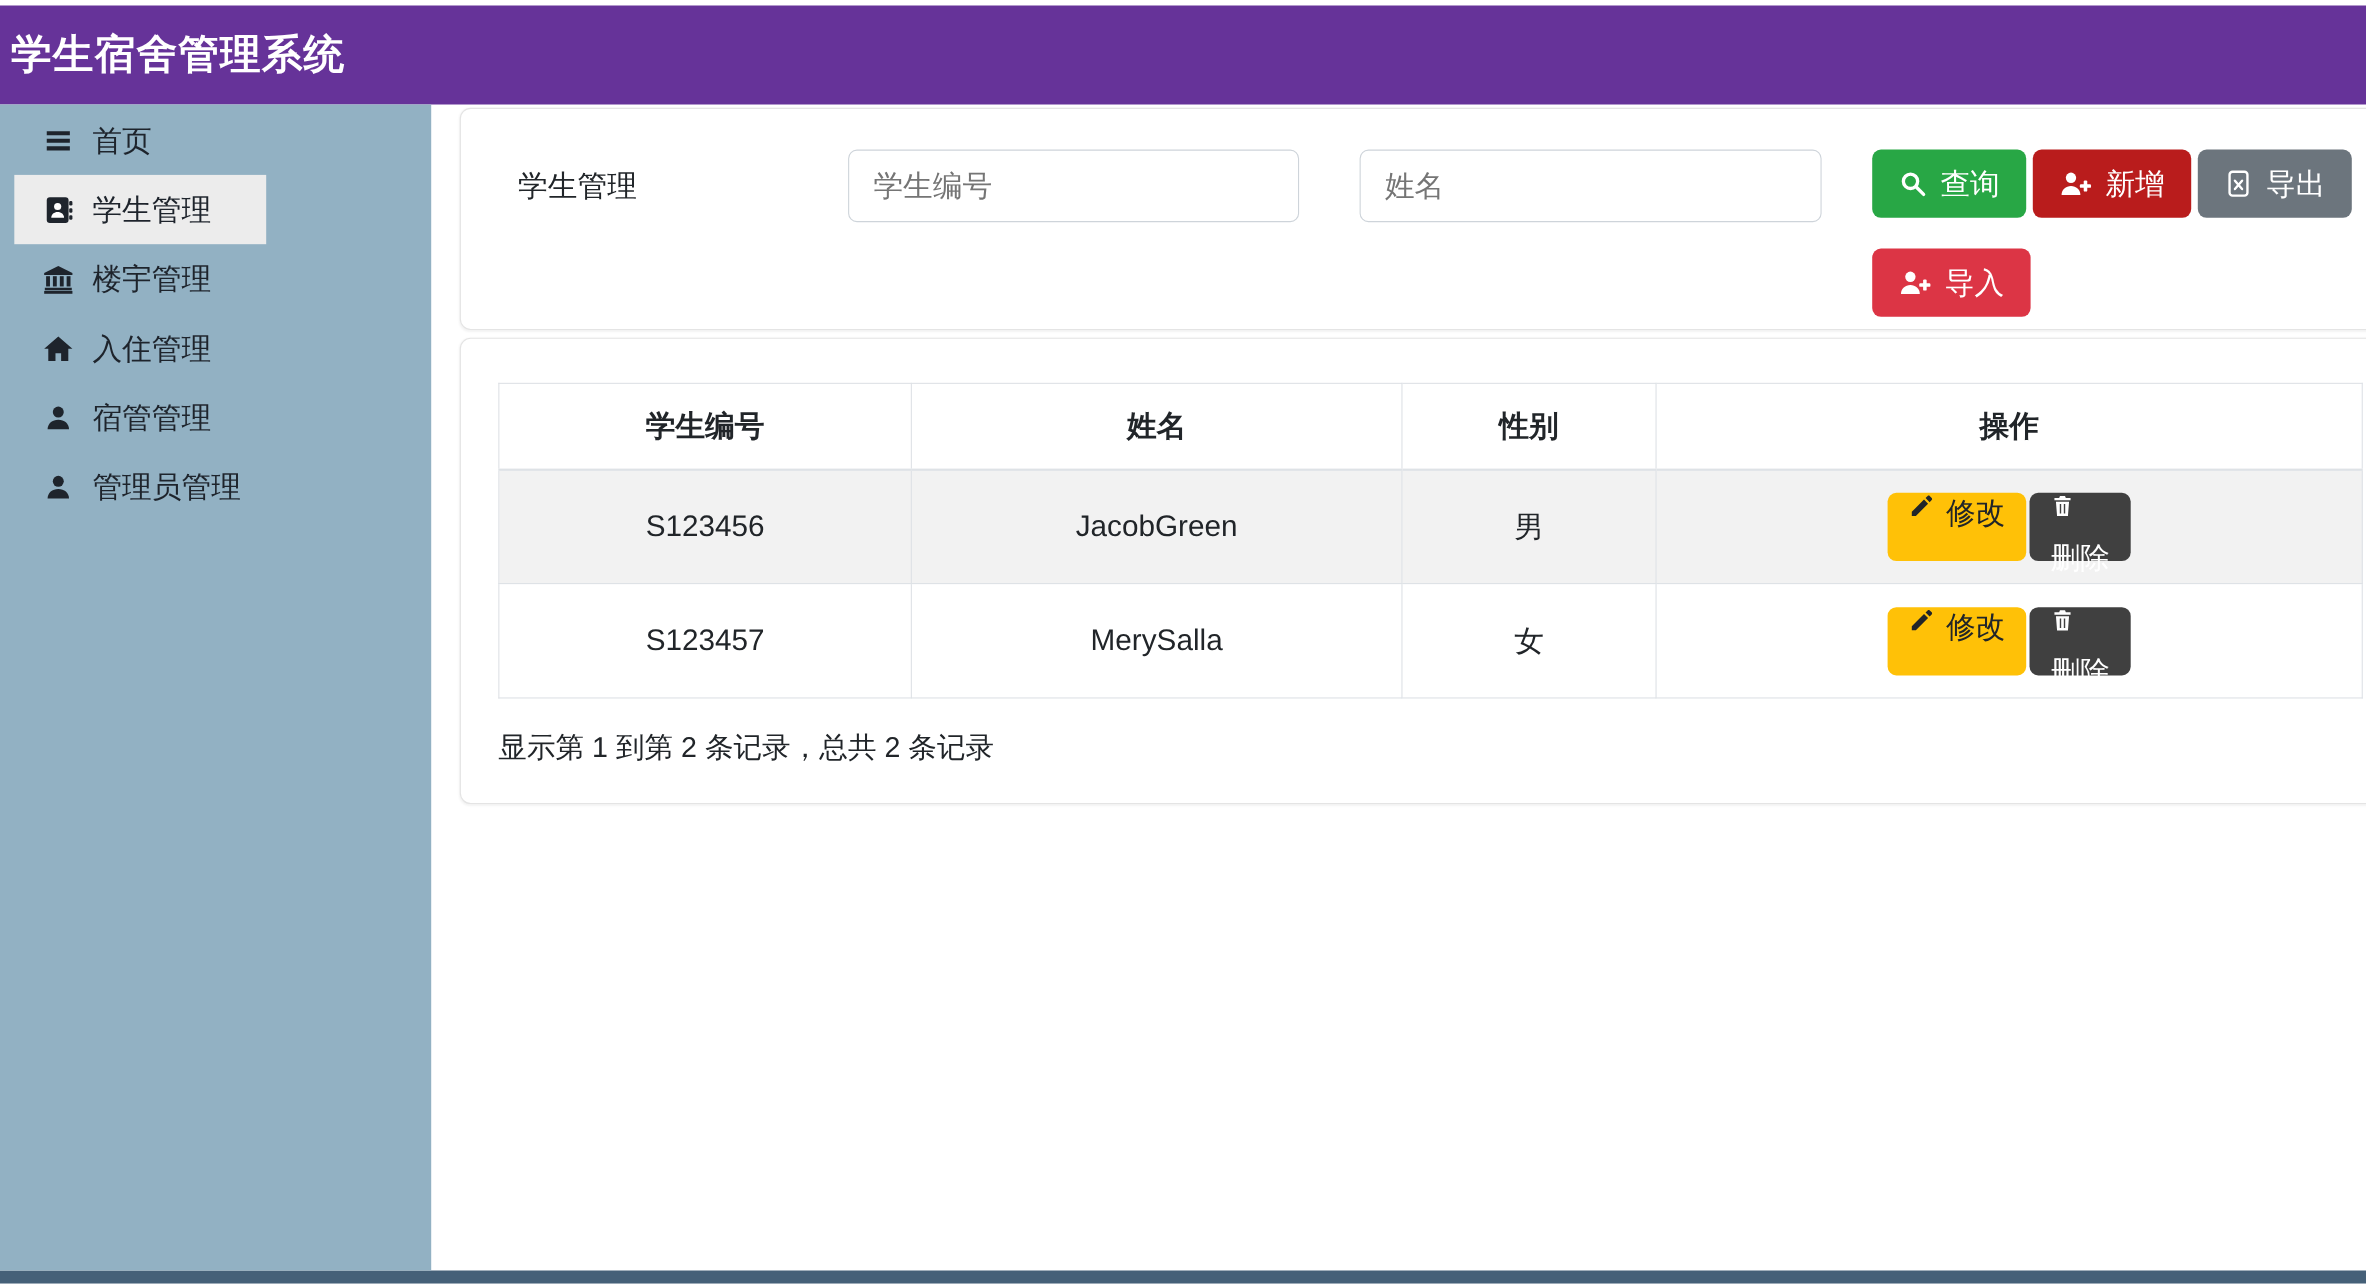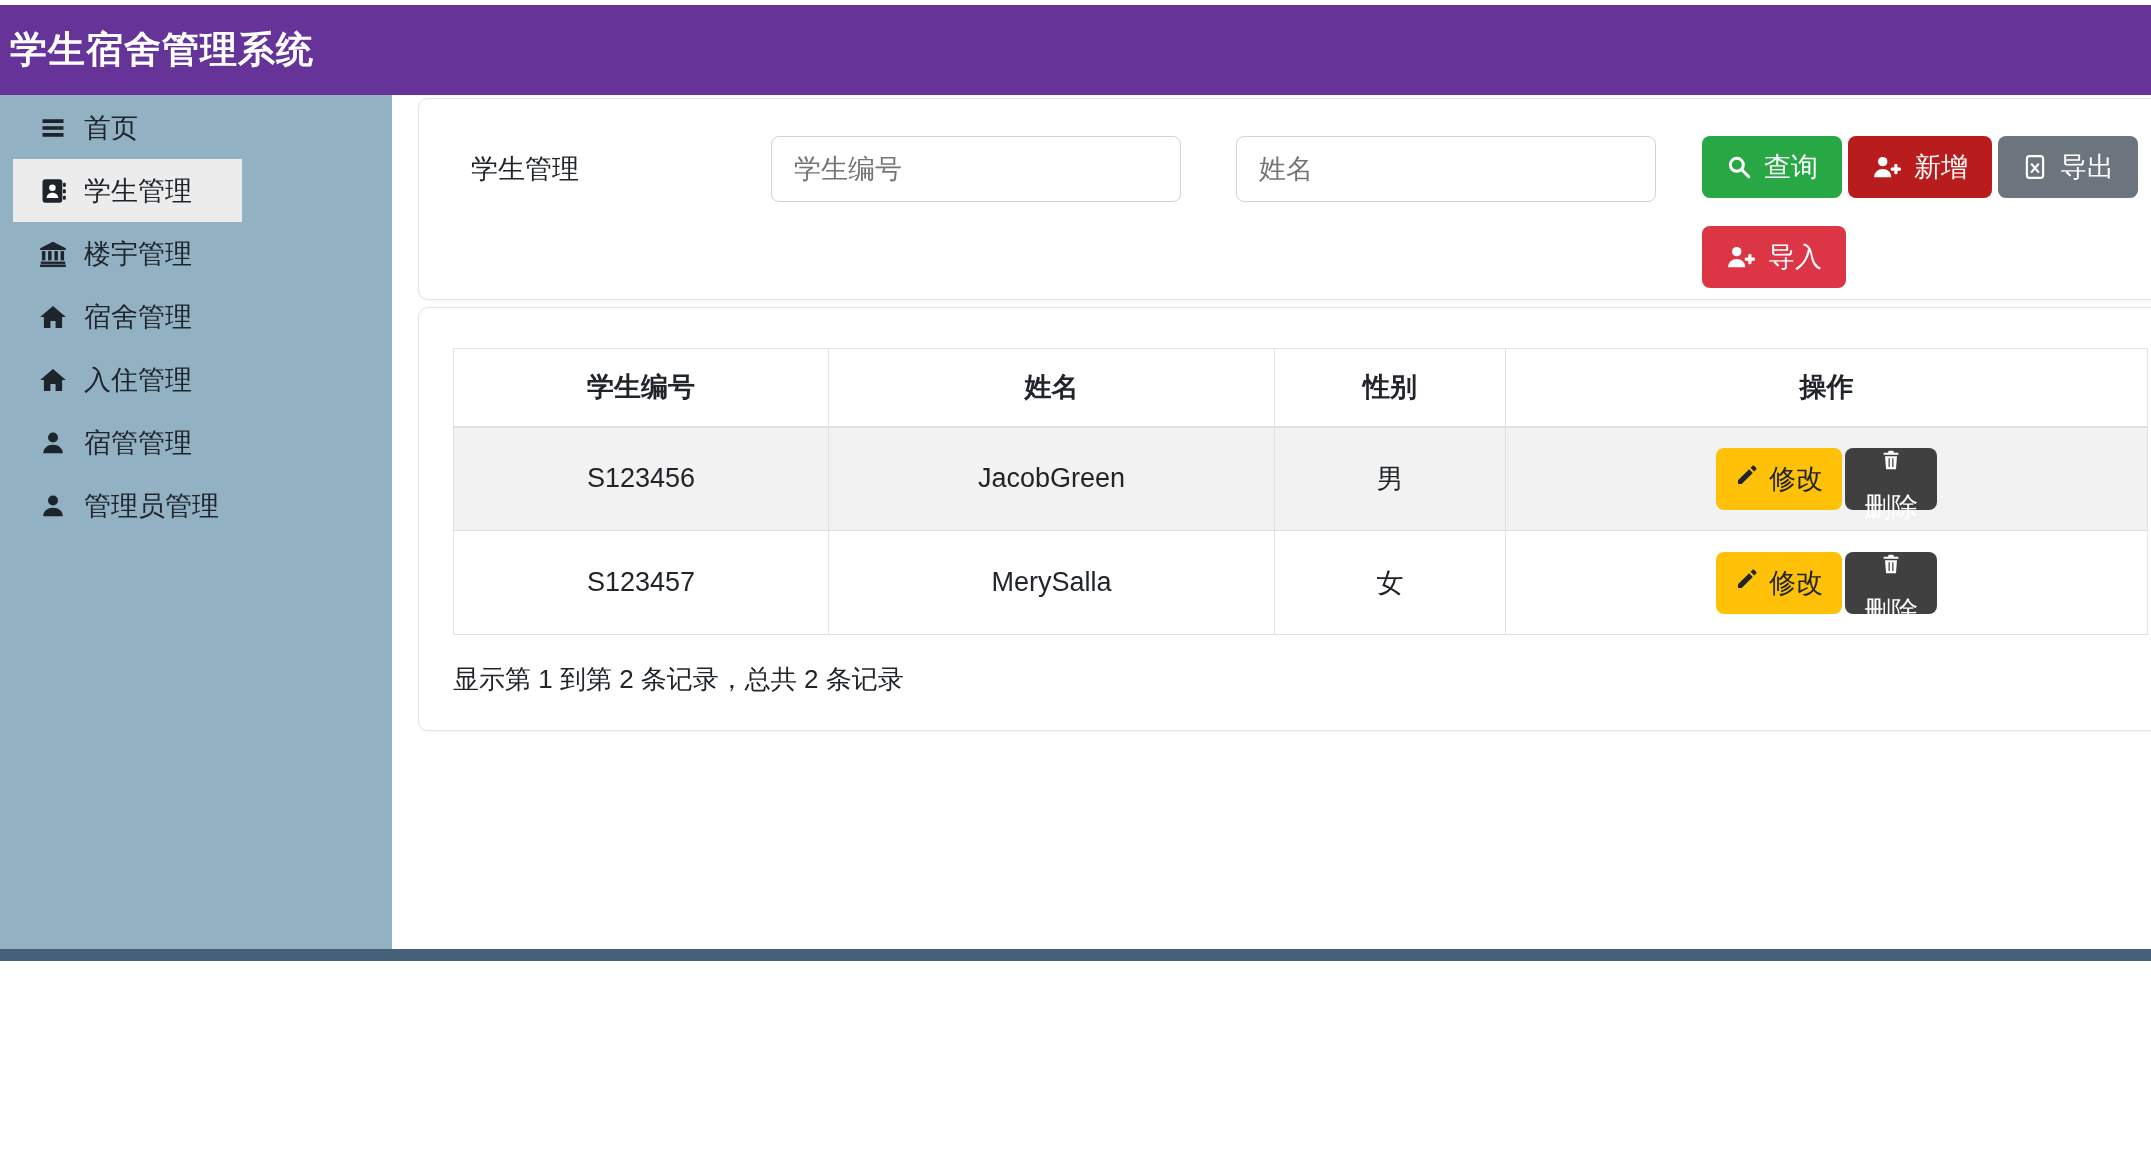--- a/index.html
+++ b/index.html
@@ -9,21 +9,21 @@
     font-family:"Liberation Sans", sans-serif;
     background:#ffffff; color:#212529;
   }
   .top-gap { height:5px; background:#ffffff; }
   .app-header {
     height:90px; background:#663399;
     display:flex; align-items:center; padding:0 10px;
   }
   .app-title { color:#ffffff; font-size:37px; font-weight:600; letter-spacing:1px; }
 
-  .layout { display:flex; height:854px; }
+  .layout { display:flex; height:1060px; }
 
   
   .sidebar { width:392px; flex-shrink:0; background:#92b1c3; padding:1px 0 0 0; }
   .nav { list-style:none; margin:0; padding:0 0 0 13px; }
   .nav-item {
     width:229px; height:63px; display:flex; align-items:center;
     padding:0 0 0 23px; font-size:27px; color:#1e242c; cursor:pointer;
     white-space:nowrap;
   }
   .nav-item.active { background:#ececec; }
@@ -65,21 +65,21 @@
   .data-table th, .data-table td {
     border:1px solid #dee2e6; text-align:center; font-size:27px; color:#212529;
     padding:0;
   }
   .data-table th { height:78px; font-weight:bold; border-bottom-width:2px; background:#ffffff; }
   .data-table td { height:104px; }
   .data-table tbody tr.striped { background:#f2f2f2; }
 
   .action-btn {
     height:62px; border:none; border-radius:8px; font-size:27px;
-    display:inline-flex; align-items:center; gap:10px; padding:0 19px;
+    display:inline-flex; align-items:flex-start; gap:10px; padding:0 19px;
     font-family:inherit; cursor:pointer; vertical-align:middle; white-space:nowrap;
   }
   .btn-edit   { background:#ffc107; color:#212529; }
   .btn-delete { background:#404040; color:#ffffff; margin-left:3px;flex-direction:column; }
 
   .summary { font-size:26px; margin-top:27px; color:#212529; }
 
   .footer-bar { height:12px; background:#456078; }
 </style>
 </head>
@@ -122,28 +122,20 @@
             <path fill="#1e242c" d="M12 1.5 23 7v1.5H1V7z"></path>
             <rect x="2.5" y="9.5" width="3" height="8" fill="#1e242c"></rect>
             <rect x="7.8" y="9.5" width="3" height="8" fill="#1e242c"></rect>
             <rect x="13.2" y="9.5" width="3" height="8" fill="#1e242c"></rect>
             <rect x="18.5" y="9.5" width="3" height="8" fill="#1e242c"></rect>
             <rect x="1.5" y="18.5" width="21" height="2" fill="#1e242c"></rect>
             <rect x="1" y="21" width="22" height="2.2" fill="#1e242c"></rect>
           </svg>
         </span>
         <span>楼宇管理</span>
-      </li>
-      <li class="nav-item">
-        <span class="nav-icon">
-          <svg width="28" height="28" viewBox="0 0 24 24">
-              <path fill="#1e242c" d="M12 2.5 23 12h-3.2v9.5h-5.6v-6h-4.4v6H4.2V12H1z"></path>
-            </svg>
-        </span>
-        <span>宿舍管理</span>
       </li>
       <li class="nav-item">
         <span class="nav-icon">
           <svg width="28" height="28" viewBox="0 0 24 24">
               <path fill="#1e242c" d="M12 2.5 23 12h-3.2v9.5h-5.6v-6h-4.4v6H4.2V12H1z"></path>
             </svg>
         </span>
         <span>入住管理</span>
       </li>
       <li class="nav-item">

